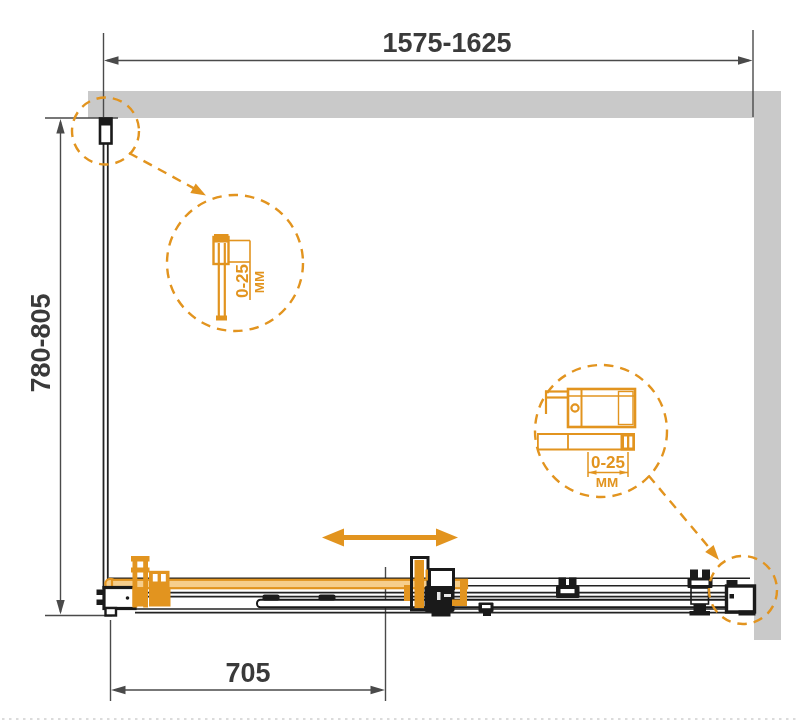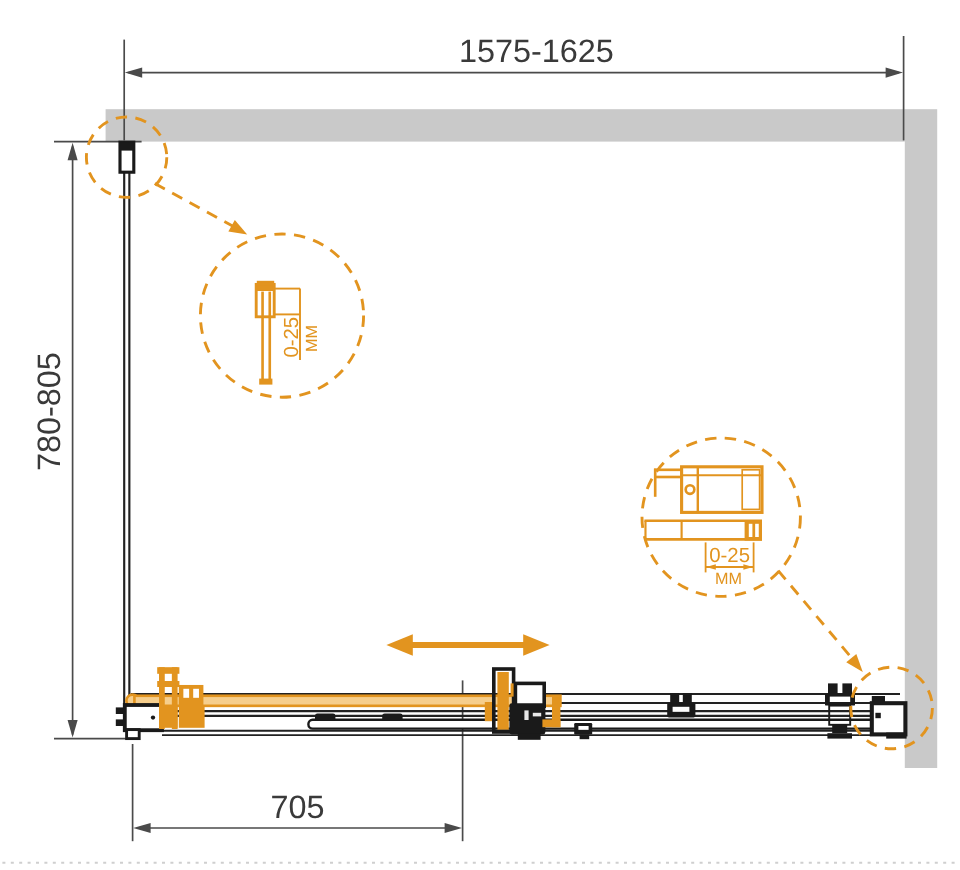--- a/index.html
+++ b/index.html
@@ -4,21 +4,21 @@
 <style>
   :root{
     --accent:#E2941F;
     --accent_light:#F6CE8C;
     --wall:#C9C9C9;
     --hardware:#1A1A1A;
     --dim_line:#4A4A4A;
     --ink:#3A3A3A;
   }
   html,body{margin:0;padding:0;background:#ffffff;}
-  .canvas{position:relative;width:800px;height:725px;background:#fff;overflow:hidden;}
+  .canvas{position:relative;width:800px;height:725px;background:#fff;overflow:hidden;font-weight:bold;}
   svg{display:block;}
   text{font-family:"Liberation Sans",sans-serif;}
   .wall-f{fill:var(--wall);}
   .dim{stroke:var(--dim_line);stroke-width:1.4;fill:none;}
   .dim-ar{fill:var(--dim_line);stroke:none;}
   .dim-text{fill:var(--ink);font-size:27px;}
   .rail{stroke:#222222;fill:none;}
   .hw-f{fill:var(--hardware);stroke:none;}
   .hw-s{stroke:var(--hardware);fill:#ffffff;}
   .hw-sn{stroke:var(--hardware);fill:none;}

